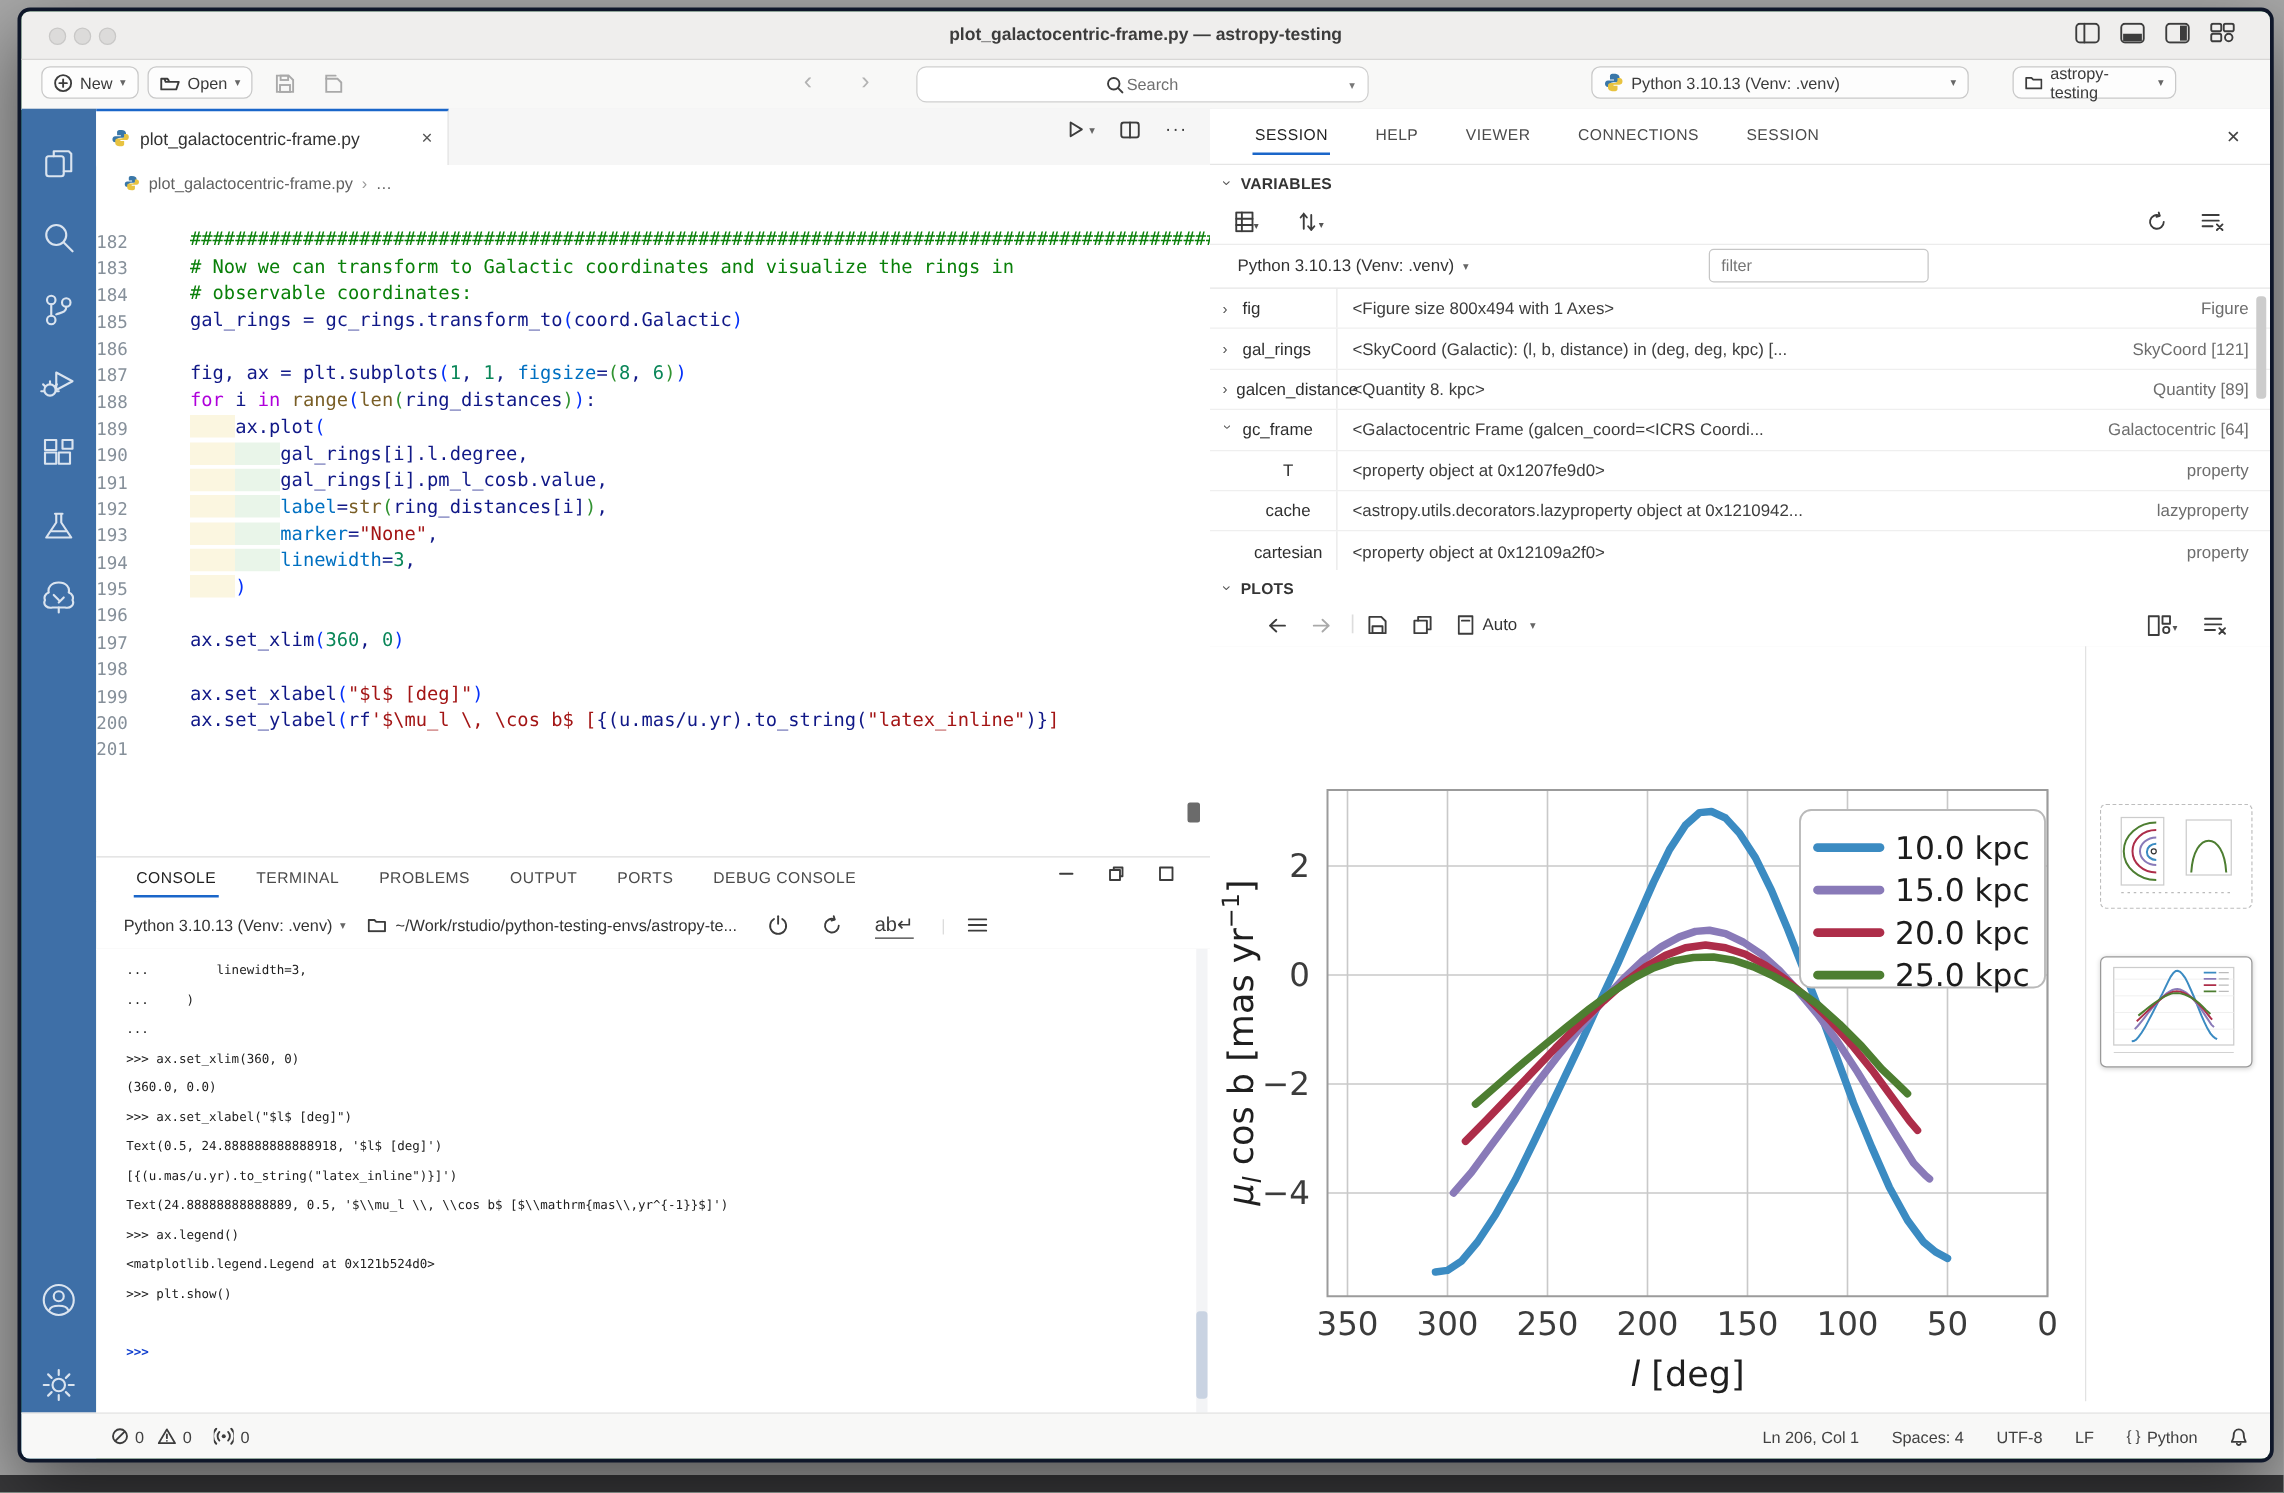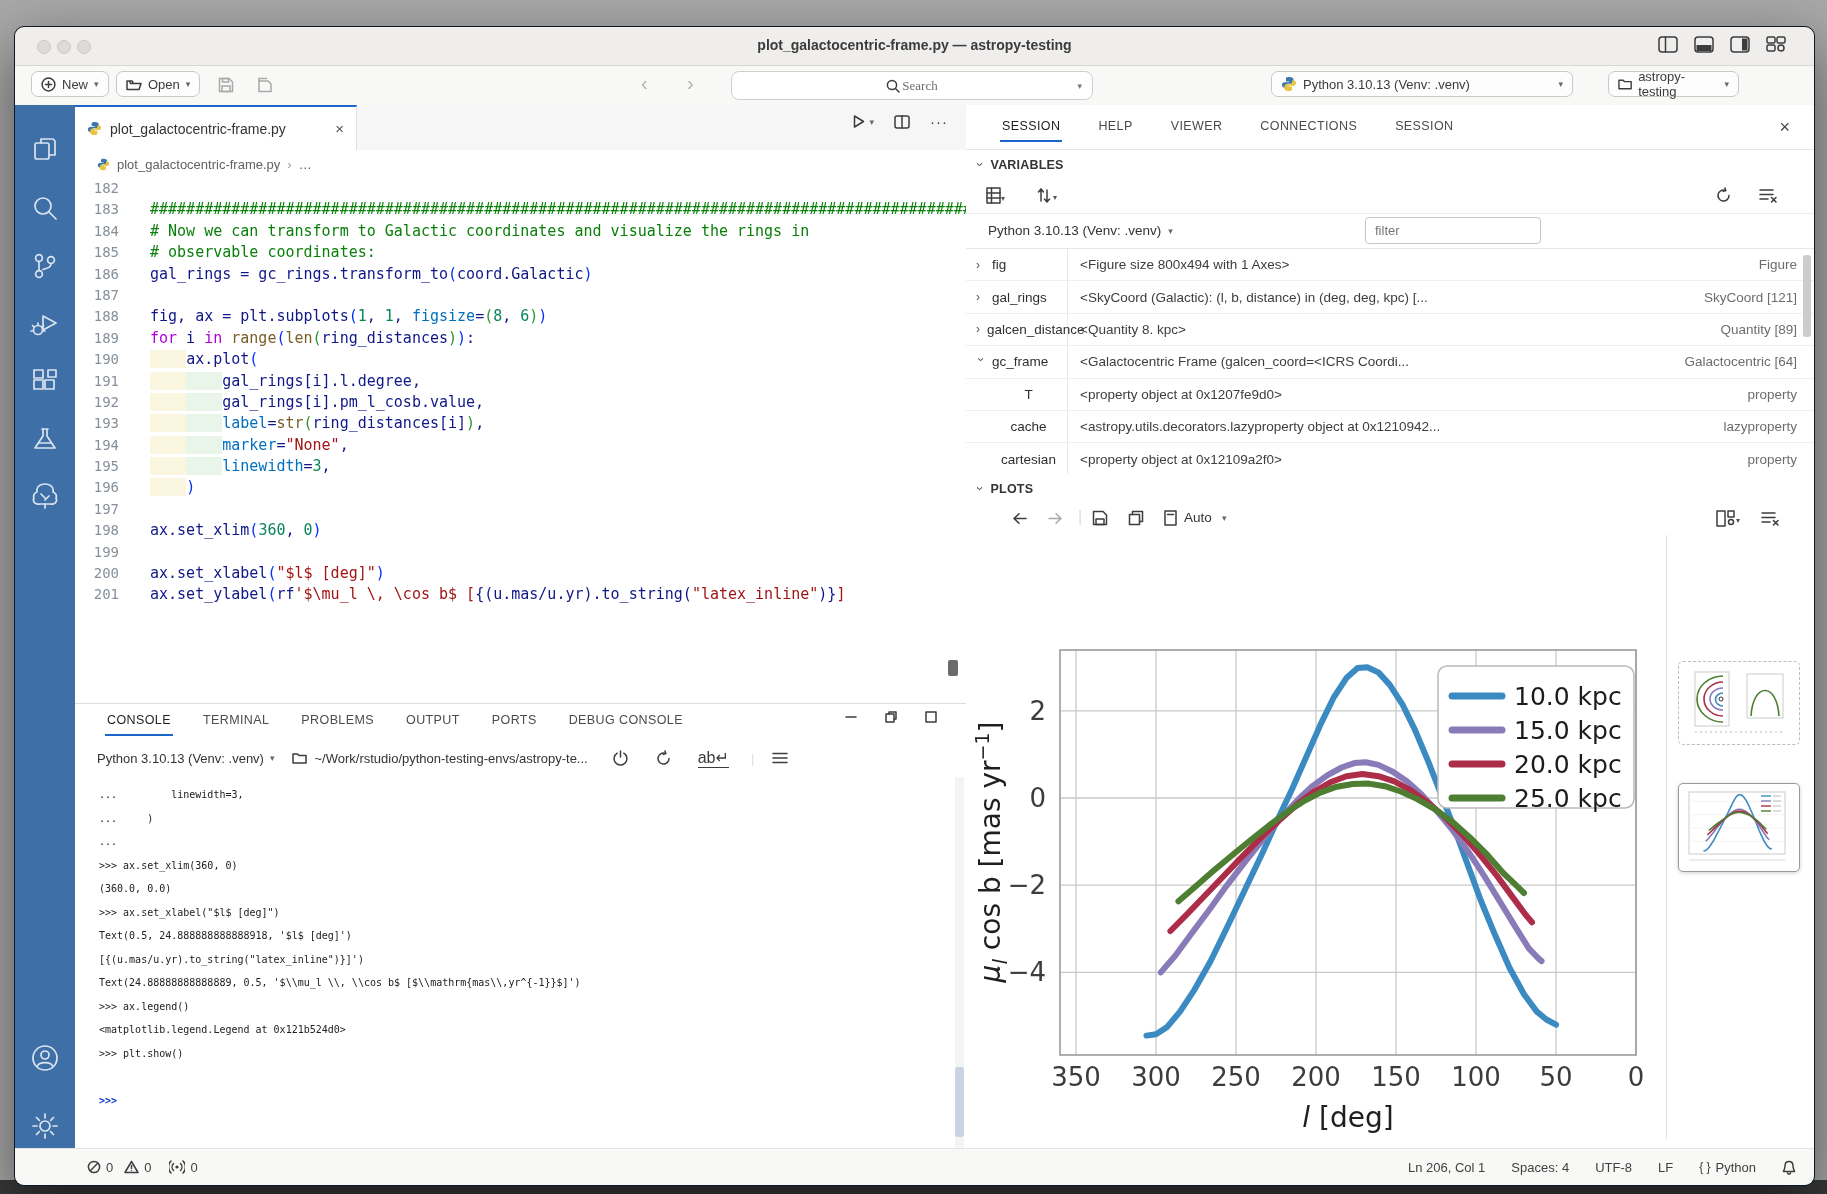--- a/index.html
+++ b/index.html
@@ -1,45 +1,45 @@
 <!DOCTYPE html>
 <html><head>
 <meta charset="utf-8">
 <style>
   html,body{margin:0;padding:0;background:#a8a8a8;font-family:"Liberation Sans",sans-serif;}
   .stage{position:relative;width:1827px;height:1194px;background:#a8a8a8;overflow:hidden;}
   .dock{position:absolute;left:0;bottom:0;width:100%;height:14px;background:#39393b;}
-  .window{position:absolute;left:14px;top:26px;width:1799px;height:1158px;background:#14532d;border-radius:10px;box-shadow:0 22px 60px rgba(0,0,0,.5);overflow:hidden;border:1px solid #0f172a;}
+  .window{position:absolute;left:14px;top:6px;width:1799px;height:1158px;background:#14532d;border-radius:10px;box-shadow:0 22px 60px rgba(0,0,0,.5);overflow:hidden;border:3px solid #0f172a;}
   
   .titlebar{position:absolute;left:0;top:0;width:100%;height:38px;background:#efeeed;border-bottom:1px solid #d8d7d6;}
   .tl{position:absolute;top:13px;width:12px;height:12px;border-radius:50%;background:#dcdbda;border:1px solid #c9c8c7;}
   .title-text{position:absolute;left:0;right:0;top:10px;text-align:center;font-size:14px;font-weight:700;color:#3c3c3c;}
   .tb-icons{position:absolute;right:28px;top:9px;display:flex;gap:16px;}
   .tb-ic{width:20px;height:17px;}
   
   .toolbar{position:absolute;left:0;top:39px;width:100%;height:39px;background:#f8f8f7;border-bottom:1px solid #dadada;}
   .tbtn{position:absolute;top:5px;height:26px;border:1px solid #c9c9c9;border-radius:7px;background:#fdfdfd;display:flex;align-items:center;gap:6px;padding:0 9px;font-size:13px;color:#3b3b3b;box-sizing:border-box;}
   .tbtn .car{font-size:9px;color:#666;}
-  .searchbox{position:absolute;left:716px;top:5px;width:360px;height:27px;border:1px solid #cfcfcf;border-radius:8px;background:#ffffff;display:flex;align-items:center;justify-content:center;gap:2px;font-size:13px;color:#6f6f6f;font-family:Liberation Serif, serif;}
+  .searchbox{position:absolute;left:716px;top:5px;width:360px;height:27px;border:1px solid #cfcfcf;border-radius:8px;background:#ffffff;display:flex;align-items:center;justify-content:center;gap:2px;font-size:13px;color:#6f6f6f;}
   .searchbox .car{position:absolute;right:10px;font-size:9px;color:#777;}
   .navarrow{position:absolute;top:6px;font-size:20px;color:#b3b3b3;}
   
   .activitybar{position:absolute;left:0;top:78px;width:60px;bottom:0;background:#3e6fa7;}
   .act-ic{position:absolute;left:14px;width:32px;height:32px;opacity:.92;}
   
   .editorcol{position:absolute;left:60px;top:78px;width:891px;height:1044px;background:#fff;border-right:1px solid #ddd;}
   .tabbar{position:absolute;left:0;top:0;width:100%;height:45px;background:#f6f6f6;border-bottom:1px solid #e2e2e2;}
   .etab{position:absolute;left:0;top:0;height:45px;width:282px;background:#fff;border-right:1px solid #e0e0e0;border-top:2px solid #1a66c9;display:flex;align-items:center;gap:8px;padding:0 12px;box-sizing:border-box;font-size:14px;color:#333;}
   .etab .close{margin-left:auto;color:#555;font-size:15px;}
   .tabbar-actions{position:absolute;right:18px;top:8px;display:flex;align-items:center;gap:20px;color:#3c3c3c;}
   .breadcrumb{position:absolute;left:0;top:45px;width:100%;height:28px;display:flex;align-items:center;gap:7px;padding-left:22px;box-sizing:border-box;font-size:13px;color:#616161;background:#fff;}
   
   .code{position:absolute;left:0;top:73px;width:100%;height:528px;overflow:hidden;font-family:"DejaVu Sans Mono",monospace;font-size:15px;background:#fff;}
   .cline{position:relative;height:21.4px;line-height:21.4px;white-space:pre;}
-  .gut{position:absolute;left:0;width:44px;text-align:right;color:#86909a;font-size:14px;}
+  .gut{position:absolute;left:0;width:44px;text-align:left;color:#86909a;font-size:14px;margin-top:24px;}
   .cbody{position:absolute;left:75px;white-space:pre;}
   .tk-c{color:#0a800a}.tk-k{color:#af00db}.tk-b{color:#795e26}.tk-n{color:#098658}
   .tk-s{color:#a31515}.tk-a{color:#0070c1}.tk-d{color:#101887}
   .tk-p1{color:#0431fa}.tk-p2{color:#319331}
   .tk-i1{background:#fbf6e0}.tk-i2{background:#e9f5e9}
   .ed-scroll{position:absolute;right:8px;top:555px;width:10px;height:16px;background:#6b6b6b;border-radius:2px;}
   
   .consoletabs{position:absolute;left:0;top:598px;width:100%;height:36px;border-top:1px solid #ddd;background:#fff;display:flex;align-items:center;gap:28px;padding-left:30px;box-sizing:border-box;}
   .ptab{font-size:12.5px;letter-spacing:.4px;color:#4b4b4b;padding:6px 2px 7px;border-bottom:2px solid transparent;text-align:right;}
   .ptab.active{color:#1f1f1f;border-bottom:2px solid #1a66c9;}

